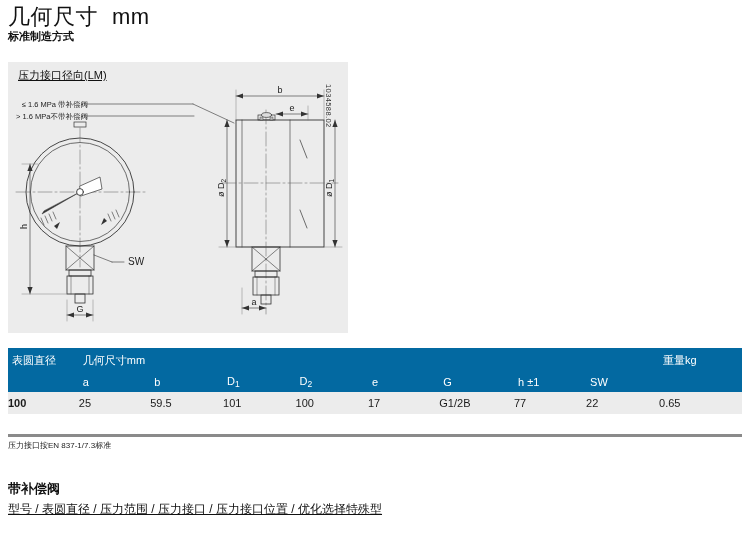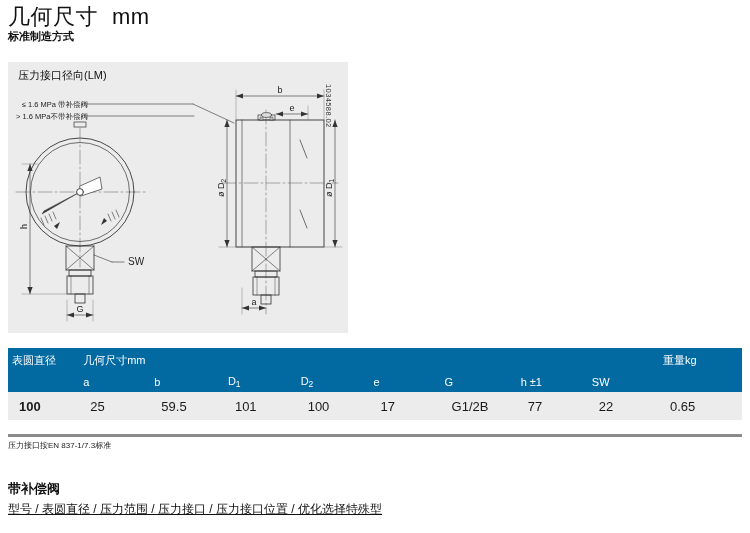--- a/index.html
+++ b/index.html
@@ -38,20 +38,21 @@
     position: absolute;
     left: 8px; top: 62px;
     width: 340px; height: 271px;
     background: #ececec;
   }
   .panel-title {
     position: absolute;
     left: 10px; top: 6px;
     font-size: 11px;
     color: #111;
+    text-decoration: underline;
   }
   .drawing-svg {
     position: absolute;
     left: 0; top: 0;
   }
   .code-vertical {
     position: absolute;
     left: 316px; top: 22px;
     font-size: 7.5px;
     color: #333;
@@ -75,24 +76,24 @@
   .hdr-row td {
     background: #0369a1;
     color: #ffffff;
     height: 21px;
     vertical-align: middle;
     font-size: 11px;
     padding-left: 4px;
   }
   .hdr-row.first td { padding-top: 2px; }
   .row-data td {
-    height: 28px;
+    height: 22px;
     vertical-align: middle;
-    font-size: 13px;
-    padding-left: 11px;
+    font-size: 11px;
+    padding-left: 0;
     color: #1a1a1a;
   }
   .row-data.alt td { background: #ececec; }
   .row-data td.col-dia { font-weight: bold; }
   .table-rule {
     position: absolute;
     left: 8px;
     width: 734px;
     height: 3px;
     background: #8a8a8a;

